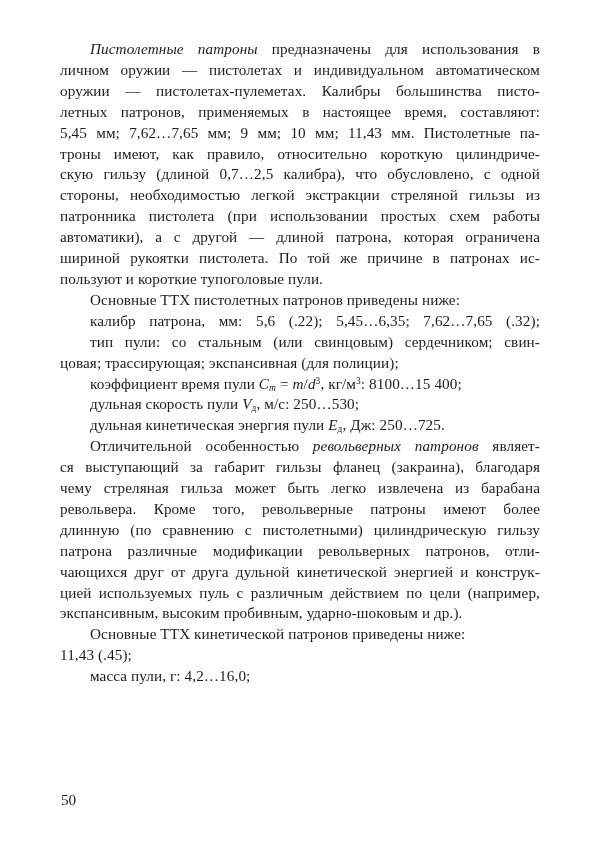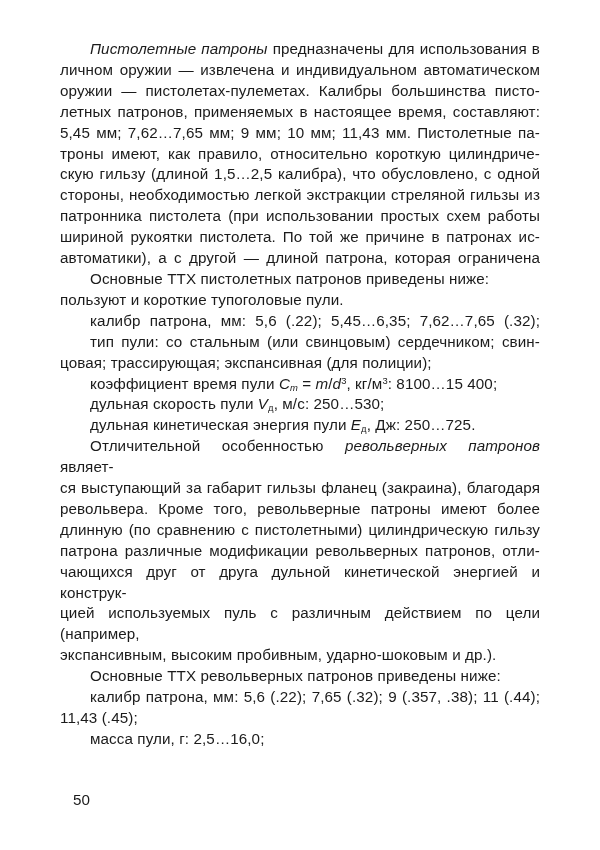--- a/index.html
+++ b/index.html
@@ -8,21 +8,21 @@
     width: 600px;
     height: 850px;
     background: #ffffff;
     overflow: hidden;
   }
   .page {
     position: relative;
     width: 596px;
     height: 850px;
     background: #ffffff;
-    font-family: Liberation Sans, sans-serif;
+    font-family: Liberation Serif, serif;
     color: #1b1b1b;
   }
   .body-text {
     position: absolute;
     left: 60px;
     top: 39px;
     width: 480px;
   }
   .line {
     font-size: 15.2px;
@@ -45,54 +45,53 @@
     line-height: 0;
   }
   sub { vertical-align: -0.22em; }
   sup { vertical-align: 0.55em; }
   .page-number {
     position: absolute;
     left: 61px;
     top: 790px;
     font-size: 15.2px;
     line-height: 20.9px;
-    margin-left: 12px;
   }
 </style>
 </head>
 <body style="background: rgb(255, 255, 255);">
 
 <div class="page" style="color: rgb(27, 27, 27);">
   <div class="body-text">
       <div class="line indent"><span class="it">Пистолетные патроны</span><span> предназначены для использования в</span></div>
-      <div class="line"><span>личном оружии — извлечена и индивидуальном автоматическом</span></div>
+      <div class="line"><span>личном оружии — пистолетах и индивидуальном автоматическом</span></div>
       <div class="line"><span>оружии — пистолетах-пулеметах. Калибры большинства писто-</span></div>
       <div class="line"><span>летных патронов, применяемых в настоящее время, составляют:</span></div>
       <div class="line"><span>5,45 мм; 7,62…7,65 мм; 9 мм; 10 мм; 11,43 мм. Пистолетные па-</span></div>
       <div class="line"><span>троны имеют, как правило, относительно короткую цилиндриче-</span></div>
-      <div class="line"><span>скую гильзу (длиной 1,5…2,5 калибра), что обусловлено, с одной</span></div>
+      <div class="line"><span>скую гильзу (длиной 0,7…2,5 калибра), что обусловлено, с одной</span></div>
       <div class="line"><span>стороны, необходимостью легкой экстракции стреляной гильзы из</span></div>
       <div class="line"><span>патронника пистолета (при использовании простых схем работы</span></div>
+      <div class="line"><span>автоматики), а с другой — длиной патрона, которая ограничена</span></div>
       <div class="line"><span>шириной рукоятки пистолета. По той же причине в патронах ис-</span></div>
-      <div class="line"><span>автоматики), а с другой — длиной патрона, которая ограничена</span></div>
+      <div class="line last"><span>пользуют и короткие тупоголовые пули.</span></div>
       <div class="line indent last"><span>Основные ТТХ пистолетных патронов приведены ниже:</span></div>
-      <div class="line last"><span>пользуют и короткие тупоголовые пули.</span></div>
       <div class="line indent"><span>калибр патрона, мм: 5,6 (.22); 5,45…6,35; 7,62…7,65 (.32);</span></div>
       <div class="line indent"><span>тип пули: со стальным (или свинцовым) сердечником; свин-</span></div>
       <div class="line last"><span>цовая; трассирующая; экспансивная (для полиции);</span></div>
       <div class="line indent last"><span>коэффициент время пули </span><span class="it">C</span><sub class="it">m</sub><span> = </span><span class="it">m</span><span>/</span><span class="it">d</span><sup>3</sup><span>, кг/м</span><sup>3</sup><span>: 8100…15 400;</span></div>
       <div class="line indent last"><span>дульная скорость пули </span><span class="it">V</span><sub>д</sub><span>, м/с: 250…530;</span></div>
       <div class="line indent last"><span>дульная кинетическая энергия пули </span><span class="it">E</span><sub>д</sub><span>, Дж: 250…725.</span></div>
       <div class="line indent"><span>Отличительной особенностью </span><span class="it">револьверных патронов</span><span> являет-</span></div>
       <div class="line"><span>ся выступающий за габарит гильзы фланец (закраина), благодаря</span></div>
+      <div class="line"><span>чему стреляная гильза может быть легко извлечена из барабана</span></div>
       <div class="line"><span>револьвера. Кроме того, револьверные патроны имеют более</span></div>
       <div class="line"><span>длинную (по сравнению с пистолетными) цилиндрическую гильзу</span></div>
       <div class="line"><span>патрона различные модификации револьверных патронов, отли-</span></div>
       <div class="line"><span>чающихся друг от друга дульной кинетической энергией и конструк-</span></div>
       <div class="line"><span>цией используемых пуль с различным действием по цели (например,</span></div>
       <div class="line last"><span>экспансивным, высоким пробивным, ударно-шоковым и др.).</span></div>
-      <div class="line indent last"><span>Основные ТТХ револьверных патронов приведены ниже:</span></div>
-      <div class="line indent"><span>калибр патрона, мм: 5,6 (.22); 7,65 (.32); 9 (.357, .38); 11 (.44);</span></div>
+      <div class="line indent last"><span>Основные ТТХ кинетической патронов приведены ниже:</span></div>
       <div class="line last"><span>11,43 (.45);</span></div>
-      <div class="line indent last"><span>масса пули, г: 2,5…16,0;</span></div>
+      <div class="line indent last"><span>масса пули, г: 4,2…16,0;</span></div>
     </div>
   <div class="page-number">50</div>
 </div>
 
 </body></html>

